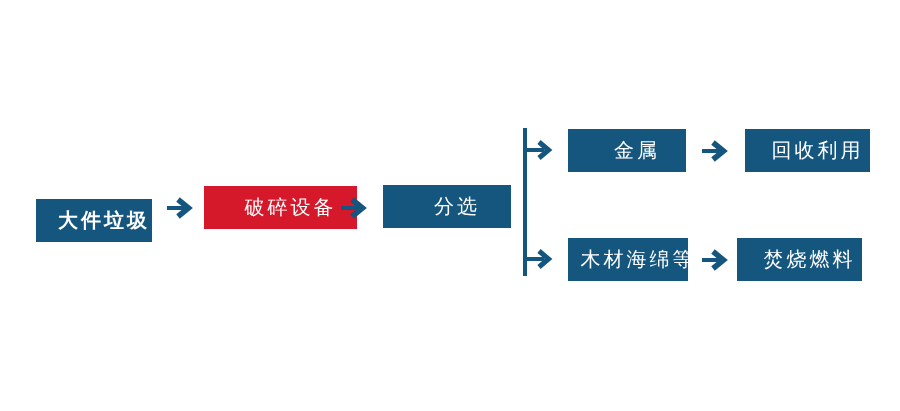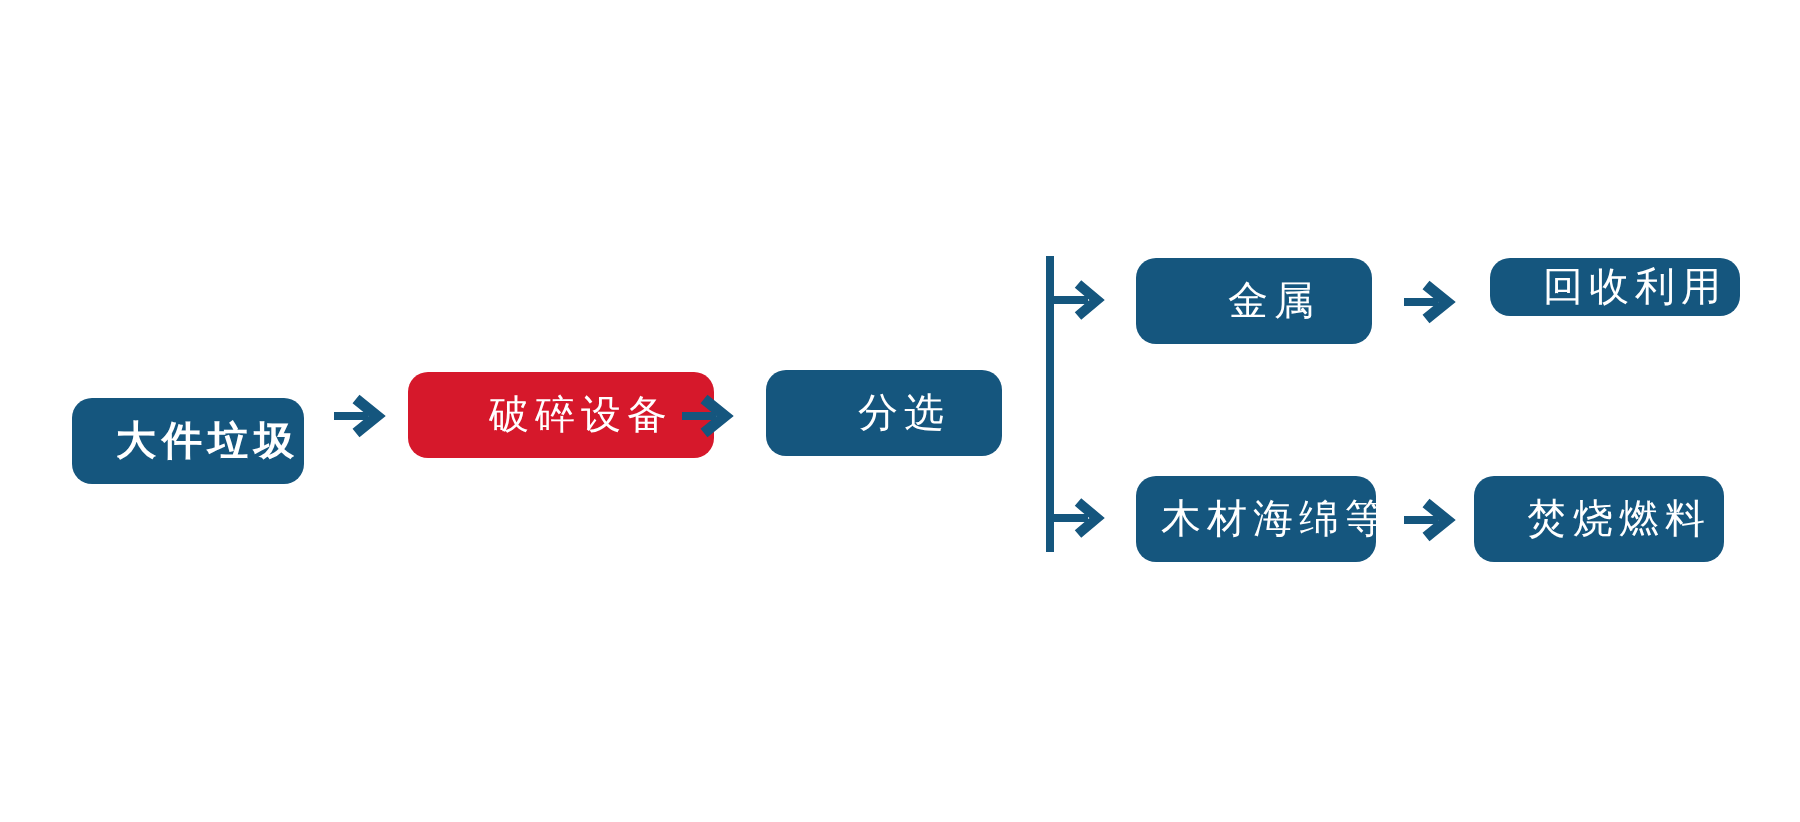--- a/index.html
+++ b/index.html
@@ -25,41 +25,40 @@
     position: absolute;
     display: flex;
     align-items: center;
     justify-content: center;
     background: var(--box-blue);
     color: var(--text-white);
     font-size: 20px;
     letter-spacing: 3px;
     padding-left: 20px; 
     white-space: nowrap;
-    border-radius: 10px;
   }
   .node.red { background: var(--box-red); }
   .arrow {
     position: absolute;
     width: 30px; height: 24px;
   }
   .branch-connector {
     position: absolute;
     left: 520px; top: 126px;
     width: 40px; height: 152px;
   }
   
   .n-bulky     { left: 36px;  top: 199px; width: 116px; height: 43px; font-weight: bold; }
   .n-crush     { left: 204px; top: 186px; width: 153px; height: 43px; }
-  .n-sort      { left: 383px; top: 185px; width: 118px; height: 43px; }
+  .n-sort      { left: 383px; top: 185px; width: 128px; height: 43px; }
   .a-1         { left: 165px; top: 196px; }
   .a-2         { left: 339px; top: 196px; }
   
   .n-metal     { left: 568px; top: 129px; width: 118px; height: 43px; }
-  .n-recycle   { left: 745px; top: 129px; width: 125px; height: 29px; }
+  .n-recycle   { left: 745px; top: 129px; width: 125px; height: 43px; }
   .a-3         { left: 700px; top: 139px; }
   
   .n-wood      { left: 568px; top: 238px; width: 120px; height: 43px; }
   .n-burn      { left: 737px; top: 238px; width: 125px; height: 43px; }
   .a-4         { left: 700px; top: 248px; }
   svg { display: block; }
   .stroke-arrow { stroke: var(--arrow-blue); fill: none; }
 </style>
 </head>
 <body>

